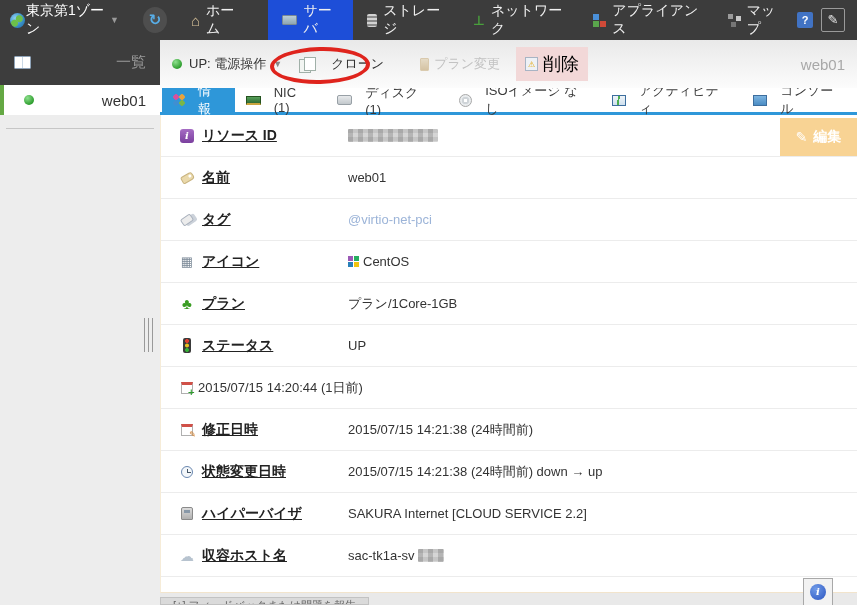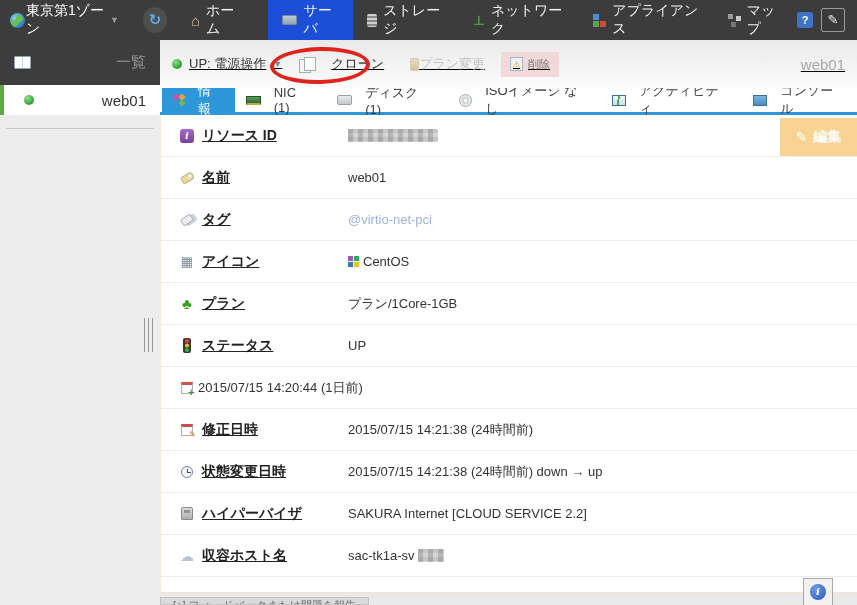--- a/index.html
+++ b/index.html
@@ -98,30 +98,30 @@
   .sidebar-header { height:45px; background:#3d3d3d; display:flex; align-items:center; justify-content:space-between; padding:0 14px; cursor:pointer; }
   .sidebar-header .label { color:#9a9a9a; font-size:15px; }
   .server-item { height:30px; background:#fff; border-left:4px solid #64a843; display:flex; align-items:center; padding:0 14px 0 20px; cursor:pointer; }
   .server-item .name { margin-left:auto; color:#333; font-size:15px; }
   .sidebar-divider { border-top:1px solid #c6c6c6; margin:13px 6px 0 6px; }
   .resize-handle { position:absolute; right:7px; top:278px; width:9px; height:34px; cursor:col-resize;
     background:repeating-linear-gradient(90deg,#999 0 1px,transparent 1px 4px); }
 
   
   .main { position:absolute; left:160px; top:40px; width:697px; height:565px; background:#e9e9e9; }
-  .toolbar { position:relative; height:48px; background:linear-gradient(#e9e9e9,#fcfcfc); display:flex; align-items:center; padding:0 12px;text-decoration:underline; }
+  .toolbar { position:relative; height:48px; background:linear-gradient(#e9e9e9,#fcfcfc); display:flex; align-items:center; padding:0 12px; }
   .power-control { display:flex; align-items:center; gap:7px; cursor:pointer; }
   .power-label { font-size:13px; color:#333; }
   .power-caret { font-size:9px; color:#888; }
   .btn-clone { display:flex; align-items:center; gap:15px; margin-left:16px; cursor:pointer; }
   .btn-clone .lbl { font-size:13px; color:#333; }
-  .btn-plan { display:flex; align-items:center; margin-left:26px; cursor:default; }
+  .btn-plan { display:flex; align-items:center; gap:5px; margin-left:36px; cursor:default; }
   .btn-plan .lbl { font-size:13px; color:#c2c2c2; }
   .btn-delete { display:flex; align-items:center; gap:5px; margin-left:16px; background:#f2d8d8; padding:5px 9px; cursor:default; }
-  .btn-delete .lbl { font-size:11px; color:#737373; }
+  .btn-delete .lbl { font-size:18px; color:#000000; }
   .toolbar-server-name { margin-left:auto; color:#a8a8a8; font-size:15px; }
   .annotation-ellipse { position:absolute; left:110px; top:7px; width:100px; height:37px;
     border:4px solid #df241d; border-radius:50%; transform:rotate(-1.5deg); pointer-events:none; }
 
   .tabs { height:27px; background:#fff; border-bottom:3px solid #2e97d9; display:flex; padding-left:2px; }
   .tab { display:flex; align-items:center; gap:13px; padding:0 11px; font-size:13px; color:#3a3a3a; cursor:pointer; }
   .tab.active { background:#2e97d9; color:#fff; }
 
   .content { position:relative; height:478px; background:#fff; border-left:1px solid #f6ecd8; border-bottom:1px solid #f2e4cc; }
   .row { height:42px; display:flex; align-items:center; border-bottom:1px solid #ececec; padding-left:15px; }

